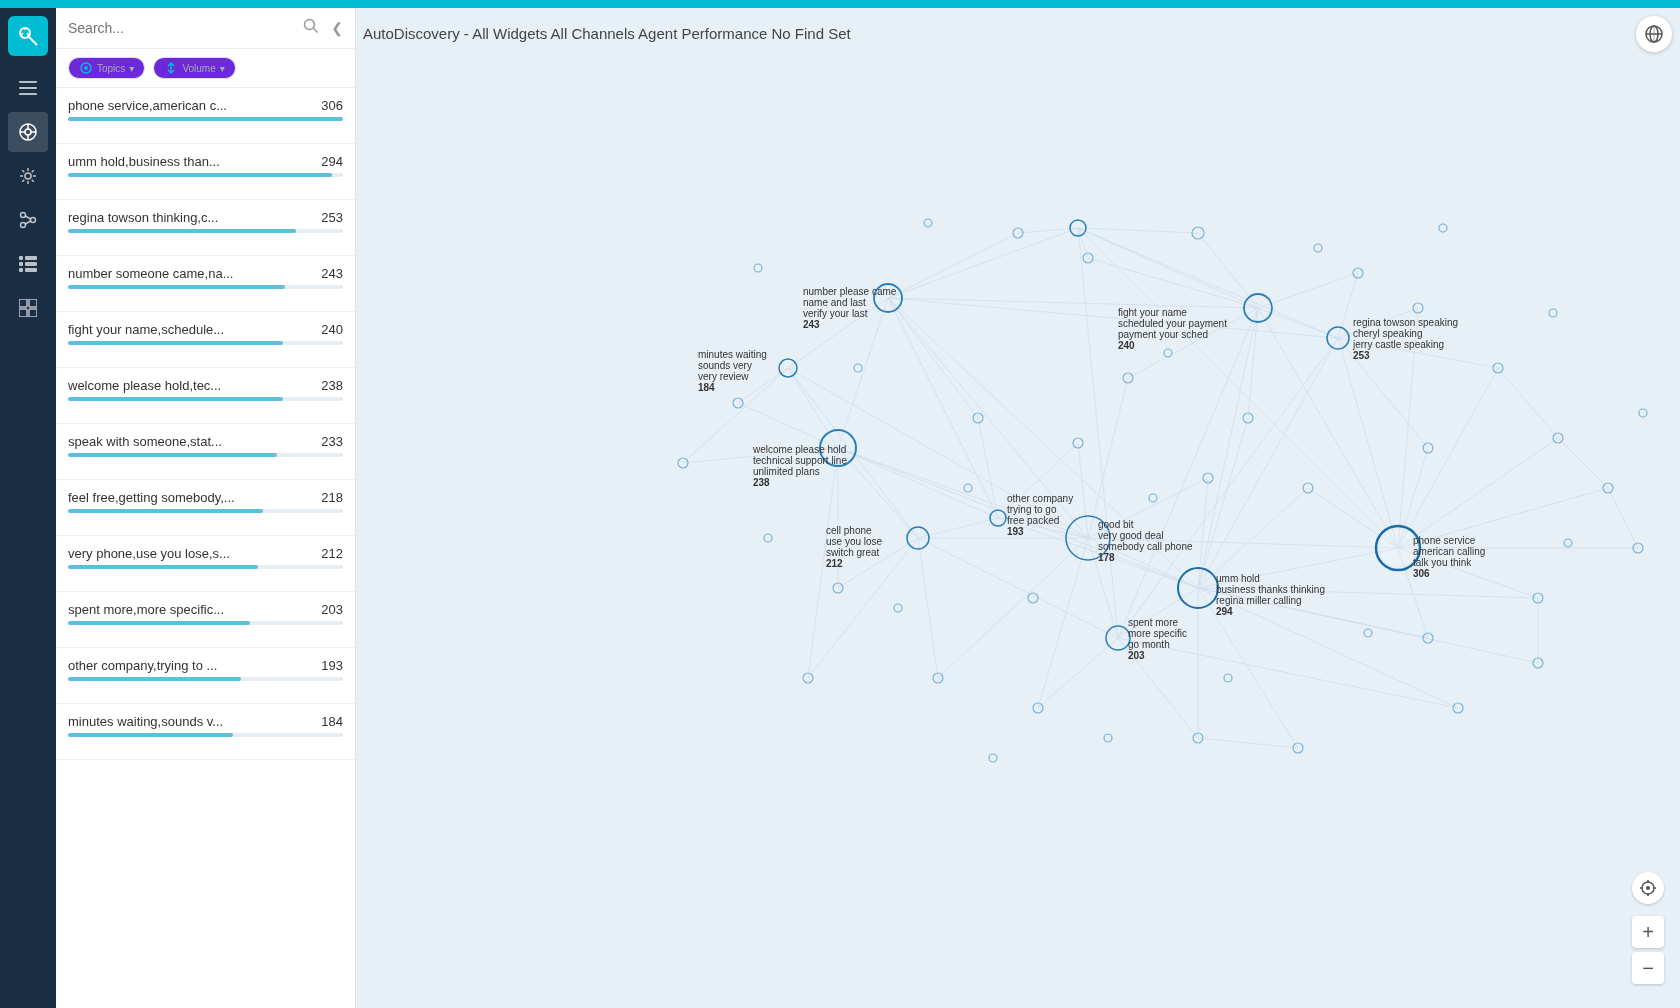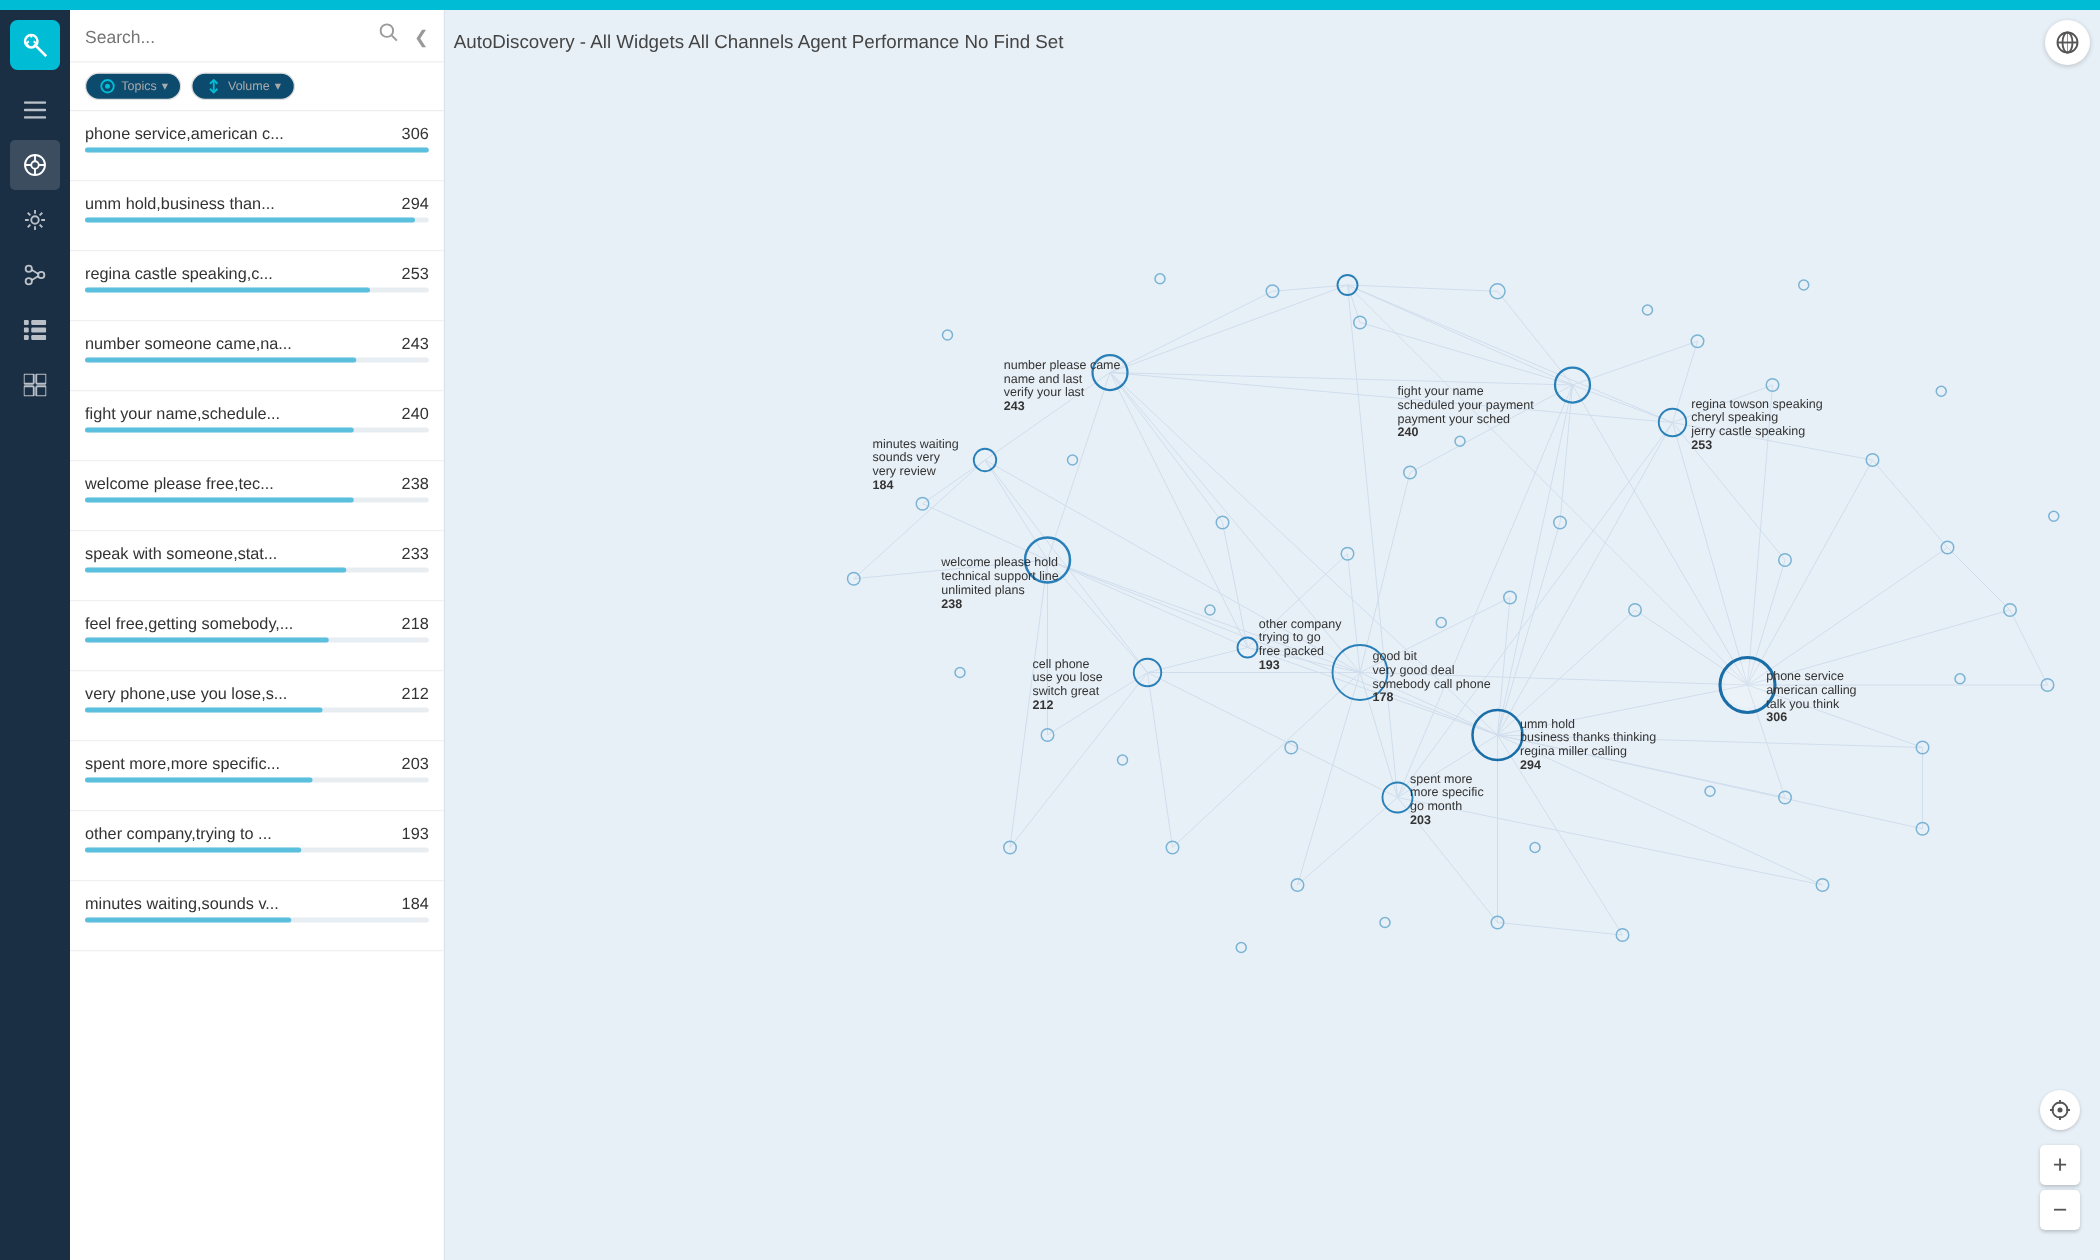--- a/index.html
+++ b/index.html
@@ -58,21 +58,21 @@
 
     
     #filter-row {
       display: flex; align-items: center; padding: 8px 12px; gap: 8px;
       border-bottom: 1px solid #eee;
     }
     .filter-pill {
       display: flex; align-items: center; gap: 4px;
       border: 1px solid #ddd; border-radius: 16px;
       padding: 3px 10px; font-size: 12px; color: #555; cursor: pointer;
-      background: #0c4a6e;
+      background: #6d28d9;
     }
     .filter-pill span { font-size: 10px; color: #aaa; }
 
     
     #topic-list {
       flex: 1; overflow-y: auto;
     }
     #topic-list::-webkit-scrollbar { width: 4px; }
     #topic-list::-webkit-scrollbar-thumb { background: #ccc; border-radius: 2px; }
 
@@ -254,21 +254,21 @@
       <div class="topic-row">
         <span class="topic-name">umm hold,business than...</span>
         <span class="topic-count">294</span>
       </div>
       <div class="topic-bar-bg">
         <div class="topic-bar" style="width:96%"></div>
       </div>
     </div>
       <div class="topic-item">
       <div class="topic-row">
-        <span class="topic-name">regina castle speaking,c...</span>
+        <span class="topic-name">regina towson thinking,c...</span>
         <span class="topic-count">253</span>
       </div>
       <div class="topic-bar-bg">
         <div class="topic-bar" style="width:83%"></div>
       </div>
     </div>
       <div class="topic-item">
       <div class="topic-row">
         <span class="topic-name">number someone came,na...</span>
         <span class="topic-count">243</span>
@@ -281,21 +281,21 @@
       <div class="topic-row">
         <span class="topic-name">fight your name,schedule...</span>
         <span class="topic-count">240</span>
       </div>
       <div class="topic-bar-bg">
         <div class="topic-bar" style="width:78%"></div>
       </div>
     </div>
       <div class="topic-item">
       <div class="topic-row">
-        <span class="topic-name">welcome please free,tec...</span>
+        <span class="topic-name">welcome please hold,tec...</span>
         <span class="topic-count">238</span>
       </div>
       <div class="topic-bar-bg">
         <div class="topic-bar" style="width:78%"></div>
       </div>
     </div>
       <div class="topic-item">
       <div class="topic-row">
         <span class="topic-name">speak with someone,stat...</span>
         <span class="topic-count">233</span>

